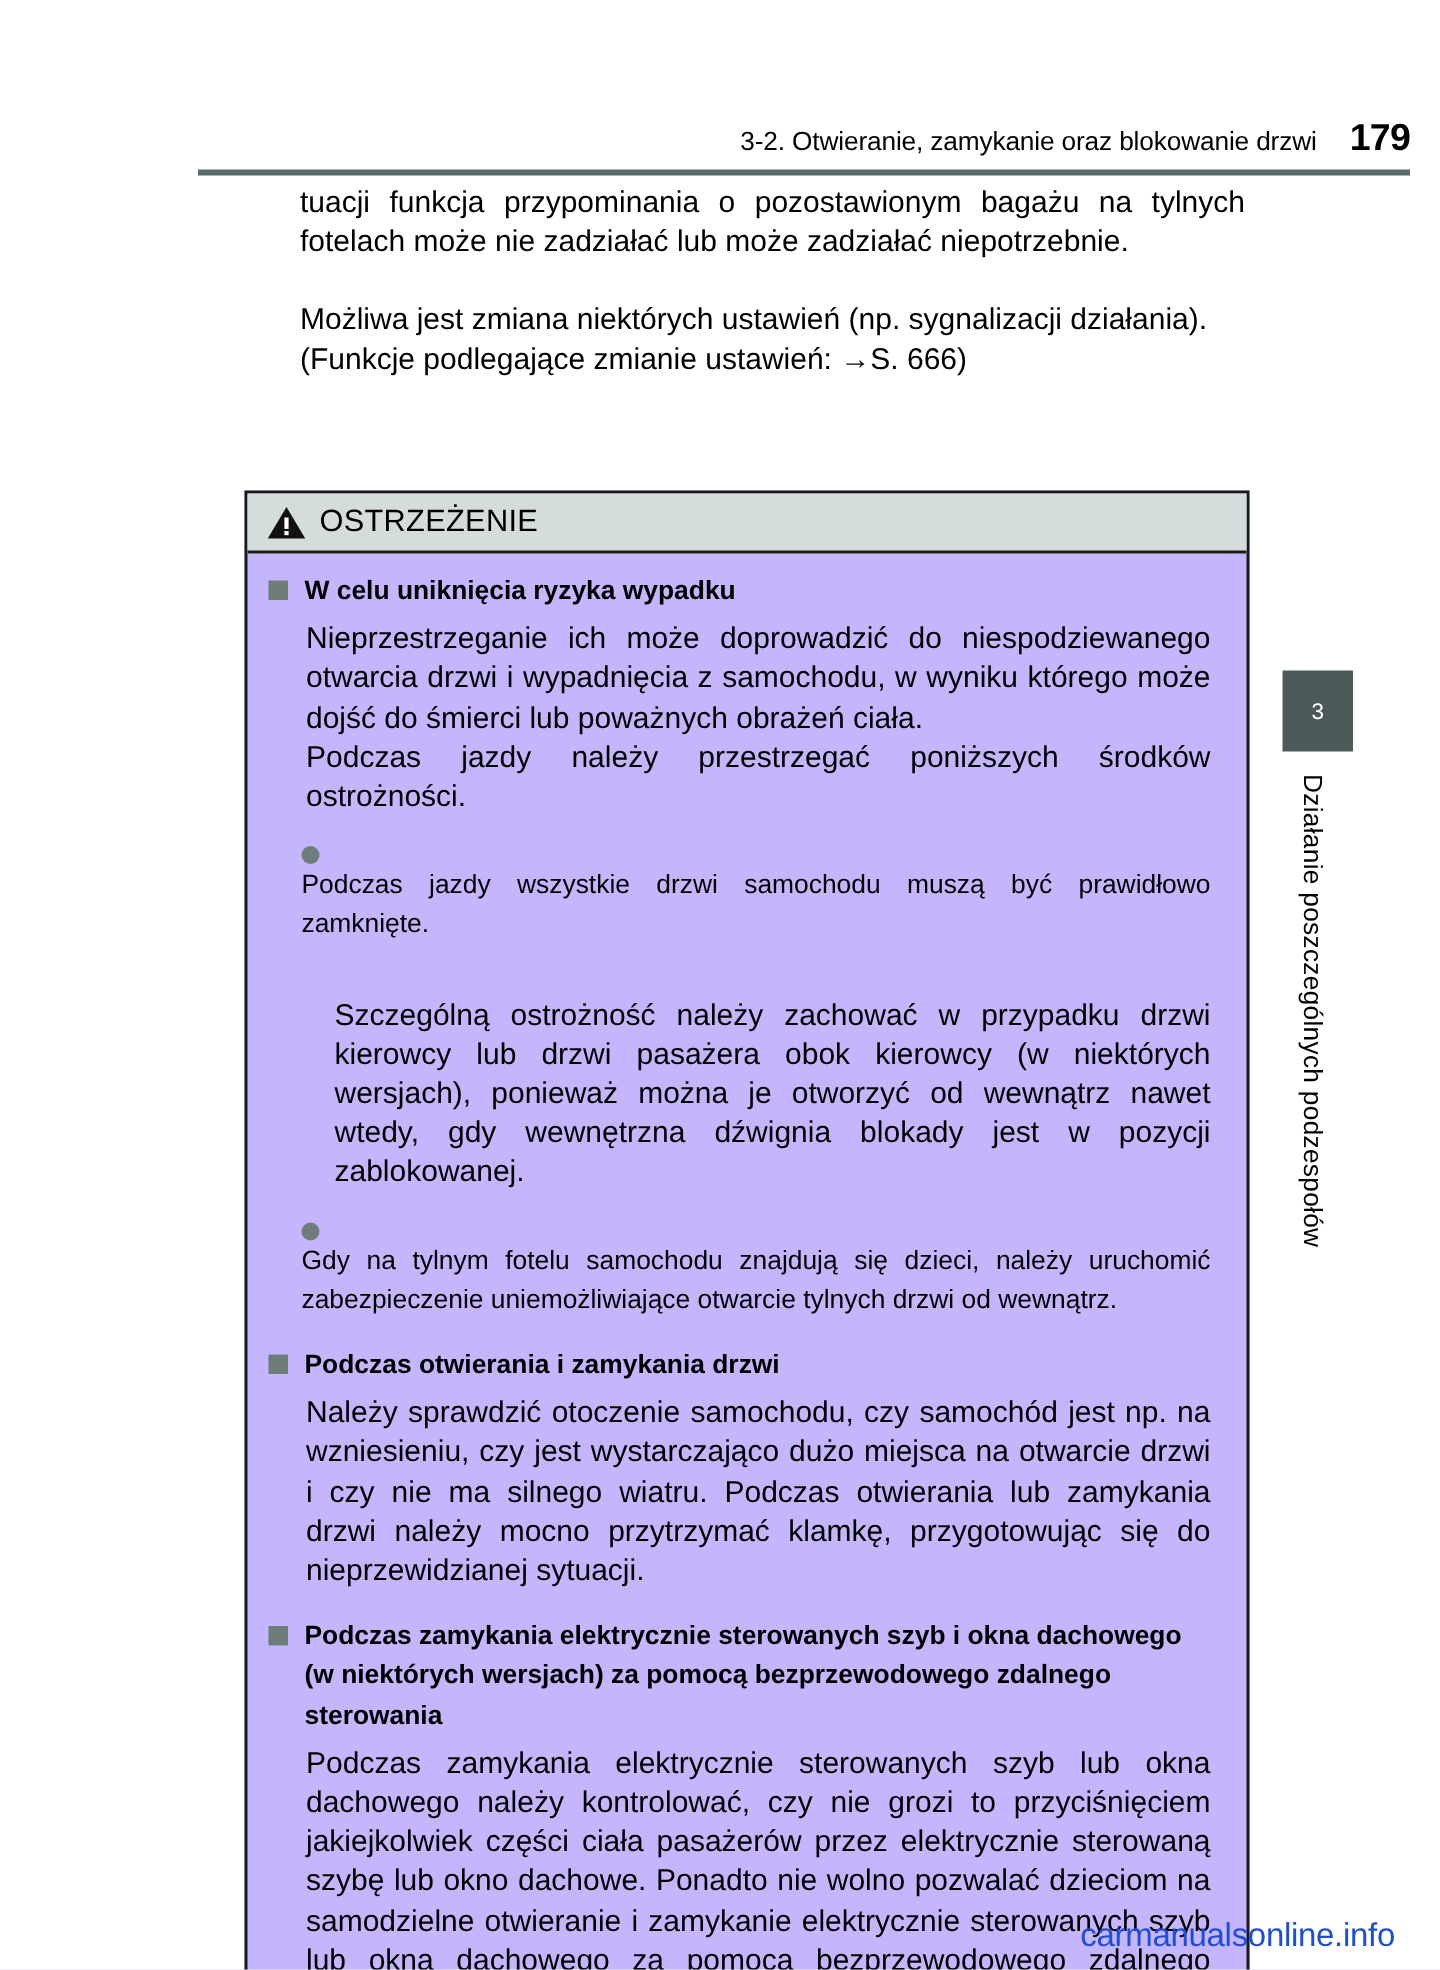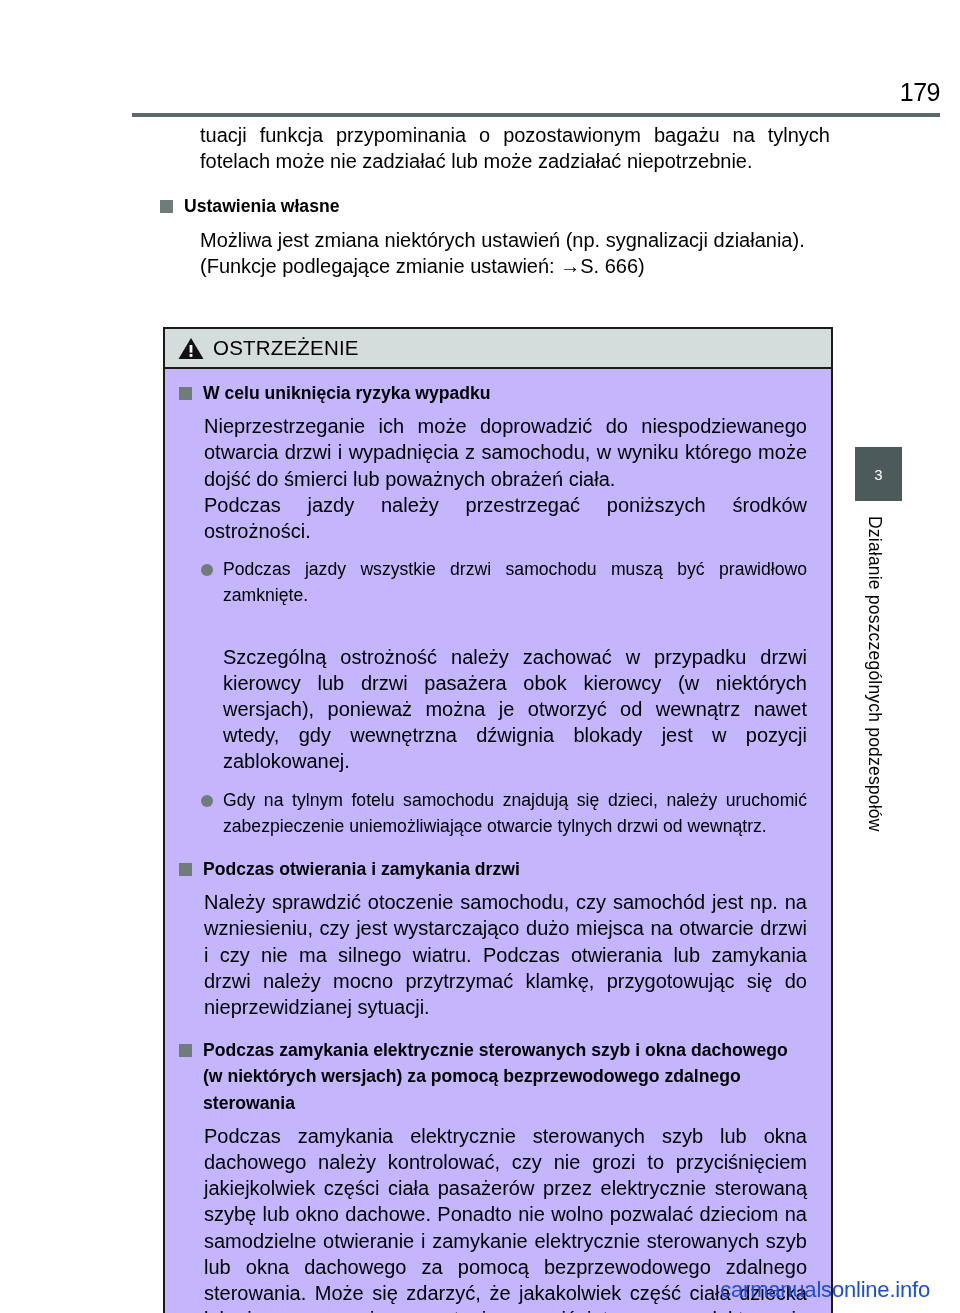--- a/index.html
+++ b/index.html
@@ -26,21 +26,21 @@
     align-items: baseline;
     justify-content: flex-end;
   }
   .header-title {
     font-size: 17.5px;
     letter-spacing: -0.1px;
     white-space: nowrap;
   }
   .header-pageno {
     font-size: 25px;
-    font-weight: normal;
+    font-weight: bold;
     margin-left: 22px;
     letter-spacing: -0.5px;
   }
   .header-rule {
     position: absolute;
     left: 132px;
     top: 113px;
     width: 808px;
     height: 4px;
     background: #5a6a6a;
@@ -144,20 +144,21 @@
     margin-left: 14px;
     margin-right: 10px;
   }
   .warn-body .para.hang {
     margin-left: 39px;
     margin-right: 10px;
   }
   .warn-body .bullet-row {
     margin-left: 36px;
     margin-right: 10px;
+    flex-direction: column;
   }
   .warn-body .bullet-sub {
     margin-left: 58px;
     margin-right: 10px;
   }
   .gap-s { height: 7px; }
   .gap-m { height: 12px; }
   .gap-l { height: 17px; }
 
   
@@ -194,37 +195,34 @@
     bottom: 10px;
     font-size: 22px;
     color: #1d4ed8;
     letter-spacing: -0.2px;
   }
 </style>
 </head>
 <body>
 
 <div class="page-header">
+  <span class="header-title">3-2. Otwieranie, zamykanie oraz blokowanie drzwi</span>
   <span class="header-pageno">179</span>
 </div>
 <div class="header-rule"></div>
 
 <div class="content">
 
   <p class="para hang">tuacji funkcja przypominania o pozostawionym bagażu na tylnych fotelach może nie zadziałać lub może zadziałać niepotrzebnie.</p>
 
   <div class="gap-s"></div>
 
 
   <div class="gap-m"></div>
 
-  <div class="sq-head">
-    <span class="sq-marker"></span>
-    <span class="sq-text">Ustawienia własne</span>
-  </div>
 
   <div class="gap-s"></div>
 
   <p class="para hang">Możliwa jest zmiana niektórych ustawień (np. sygnalizacji działania).</p>
   <p class="para hang">(Funkcje podlegające zmianie ustawień: →S. 666)</p>
 
 </div>
 
 <div class="warn-box">
 

